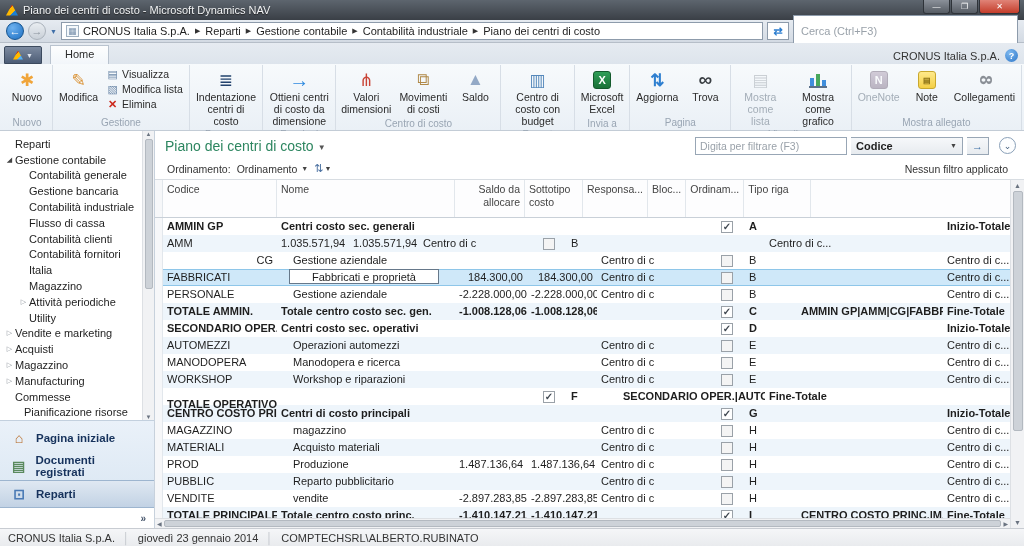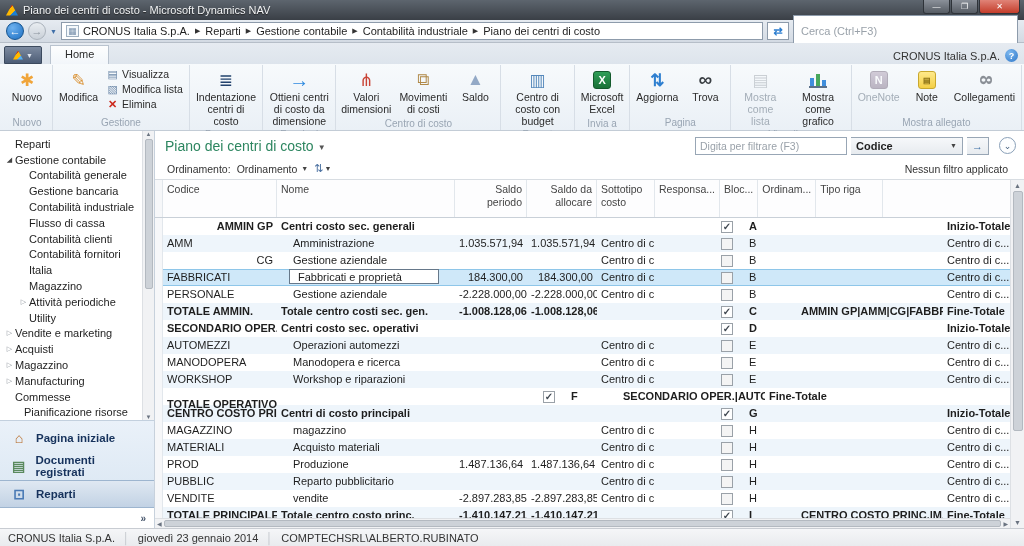--- a/index.html
+++ b/index.html
@@ -111,21 +111,21 @@
   .th.r{text-align:right;}
   .tbody{flex:1;overflow:hidden;}
   .trow{display:flex;height:17px;align-items:center;}
   .trow:nth-child(even){background:#eef5fb;}
   .trow.selected{background:#cfe8f9;box-shadow:inset 0 1px 0 #8ec6e9,inset 0 -1px 0 #8ec6e9;}
   .td{padding:0 4px;white-space:nowrap;overflow:hidden;font-size:11px;height:17px;line-height:17px;}
   .td.r{text-align:right;}
   .td.c{text-align:center;}
   .trow.bold .td{font-weight:bold;}
   .gutter{flex:0 0 8px;height:100%;border-right:1px solid #e2e7ec;background:#f6f7f9;padding:0;}
-  .editbox{display:inline-block;border:1px solid #66788a;background:#fff;height:15px;line-height:14px;padding:0 8px;margin-left:-4px;min-width:150px;}
+  .editbox{display:inline-block;border:1px solid #66788a;background:#fff;height:15px;line-height:14px;padding:0 8px;margin-left:-4px;min-width:150px;text-align:center;}
   .cb{display:inline-block;width:12px;height:12px;border:1px solid #9aa1a8;background:#f4f4f4;vertical-align:middle;line-height:10px;font-size:10px;color:#3f4750;text-align:center;}
   .cb.checked{background:#fff;}
   .hscroll{flex:0 0 10px;background:#f1f2f4;border-top:1px solid #dde0e4;display:flex;align-items:center;font-size:6px;color:#6a7380;padding:0 2px;gap:2px;}
   .hscroll .thumb{flex:1;height:7px;background:#cdd2d8;border:1px solid #b3b9c0;border-radius:2px;}
   .vscroll{flex:0 0 14px;background:#f1f2f4;border-left:1px solid #dde0e4;display:flex;flex-direction:column;align-items:center;font-size:7px;color:#6a7380;padding:2px 0;}
   .vscroll .thumb{width:10px;flex:0 0 240px;background:#cdd2d8;border:1px solid #b3b9c0;border-radius:2px;margin:2px 0;}
   .vscroll .sp{flex:1;}
 
   
   .statusbar{height:18px;flex:0 0 auto;background:linear-gradient(#f5f6f8,#e9ebee);border-top:1px solid #c8ccd2;display:flex;align-items:center;padding:0 8px;font-size:11px;color:#333;}
@@ -471,46 +471,44 @@
         </span>
         <span class="sorticon">⇅<span class="caret">▼</span></span>
         <span class="filterstatus">Nessun filtro applicato</span>
       </div>
       <div class="tablewrap">
         <div class="tbl">
           <div class="thead" id="thead">
               <div class="gutter"></div>
               <div class="th" style="flex: 0 0 114px;">Codice</div>
               <div class="th" style="flex: 0 0 178px;">Nome</div>
-              <div class="th r" style="flex: 0 0 72px;">Saldo periodo</div>
               <div class="th r" style="flex: 0 0 70px;">Saldo da allocare</div>
               <div class="th" style="flex: 0 0 58px;">Sottotipo costo</div>
               <div class="th" style="flex: 0 0 54px;">Responsa...</div>
               <div class="th" style="flex: 0 0 36px;">Bloc...</div>
               <div class="th" style="flex: 0 0 52px;">Ordinam...</div>
               <div class="th" style="flex: 0 0 67px;">Tipo riga</div>
             </div>
           <div class="tbody" id="tbody">
               <div class="trow bold">
                 <div class="gutter"></div>
-                <div class="td" style="flex: 0 0 114px; text-align: right;">AMMIN GP</div>
+                <div class="td" style="flex: 0 0 114px;">AMMIN GP</div>
                 <div class="td" style="flex: 0 0 178px;">Centri costo sec. generali</div>
                 <div class="td r" style="flex: 0 0 72px;"></div>
                 <div class="td r" style="flex: 0 0 70px;"></div>
                 <div class="td" style="flex: 0 0 58px;"></div>
                 <div class="td" style="flex: 0 0 54px;"></div>
                 <div class="td c" style="flex: 0 0 36px;"><span class="cb checked">✓</span></div>
                 <div class="td" style="flex: 0 0 52px;">A</div>
                 <div class="td" style="flex: 0 0 146px;"></div>
                 <div class="td" style="flex: 0 0 67px;">Inizio-Totale</div>
               </div>
               <div class="trow">
                 <div class="gutter"></div>
                 <div class="td" style="flex: 0 0 114px;">AMM</div>
-                <div class="td" style="flex: 0 0 178px; padding-left: 16px;">Amministrazione</div>
                 <div class="td r" style="flex: 0 0 72px;">1.035.571,94</div>
                 <div class="td r" style="flex: 0 0 70px;">1.035.571,94</div>
                 <div class="td" style="flex: 0 0 58px;">Centro di c...</div>
                 <div class="td" style="flex: 0 0 54px;"></div>
                 <div class="td c" style="flex: 0 0 36px;"><span class="cb"></span></div>
                 <div class="td" style="flex: 0 0 52px;">B</div>
                 <div class="td" style="flex: 0 0 146px;"></div>
                 <div class="td" style="flex: 0 0 67px;">Centro di c...</div>
               </div>
               <div class="trow">
@@ -548,21 +546,21 @@
                 <div class="td" style="flex: 0 0 58px;">Centro di c...</div>
                 <div class="td" style="flex: 0 0 54px;"></div>
                 <div class="td c" style="flex: 0 0 36px;"><span class="cb"></span></div>
                 <div class="td" style="flex: 0 0 52px;">B</div>
                 <div class="td" style="flex: 0 0 146px;"></div>
                 <div class="td" style="flex: 0 0 67px;">Centro di c...</div>
               </div>
               <div class="trow bold">
                 <div class="gutter"></div>
                 <div class="td" style="flex: 0 0 114px;">TOTALE AMMIN.</div>
-                <div class="td" style="flex: 0 0 178px;">Totale centro costi sec. gen.</div>
+                <div class="td" style="flex: 0 0 178px;">Totale centro costo sec. gen.</div>
                 <div class="td r" style="flex: 0 0 72px;">-1.008.128,06</div>
                 <div class="td r" style="flex: 0 0 70px;">-1.008.128,06</div>
                 <div class="td" style="flex: 0 0 58px;"></div>
                 <div class="td" style="flex: 0 0 54px;"></div>
                 <div class="td c" style="flex: 0 0 36px;"><span class="cb checked">✓</span></div>
                 <div class="td" style="flex: 0 0 52px;">C</div>
                 <div class="td" style="flex: 0 0 146px;">AMMIN GP|AMM|CG|FABBRICAT...</div>
                 <div class="td" style="flex: 0 0 67px;">Fine-Totale</div>
               </div>
               <div class="trow bold">

